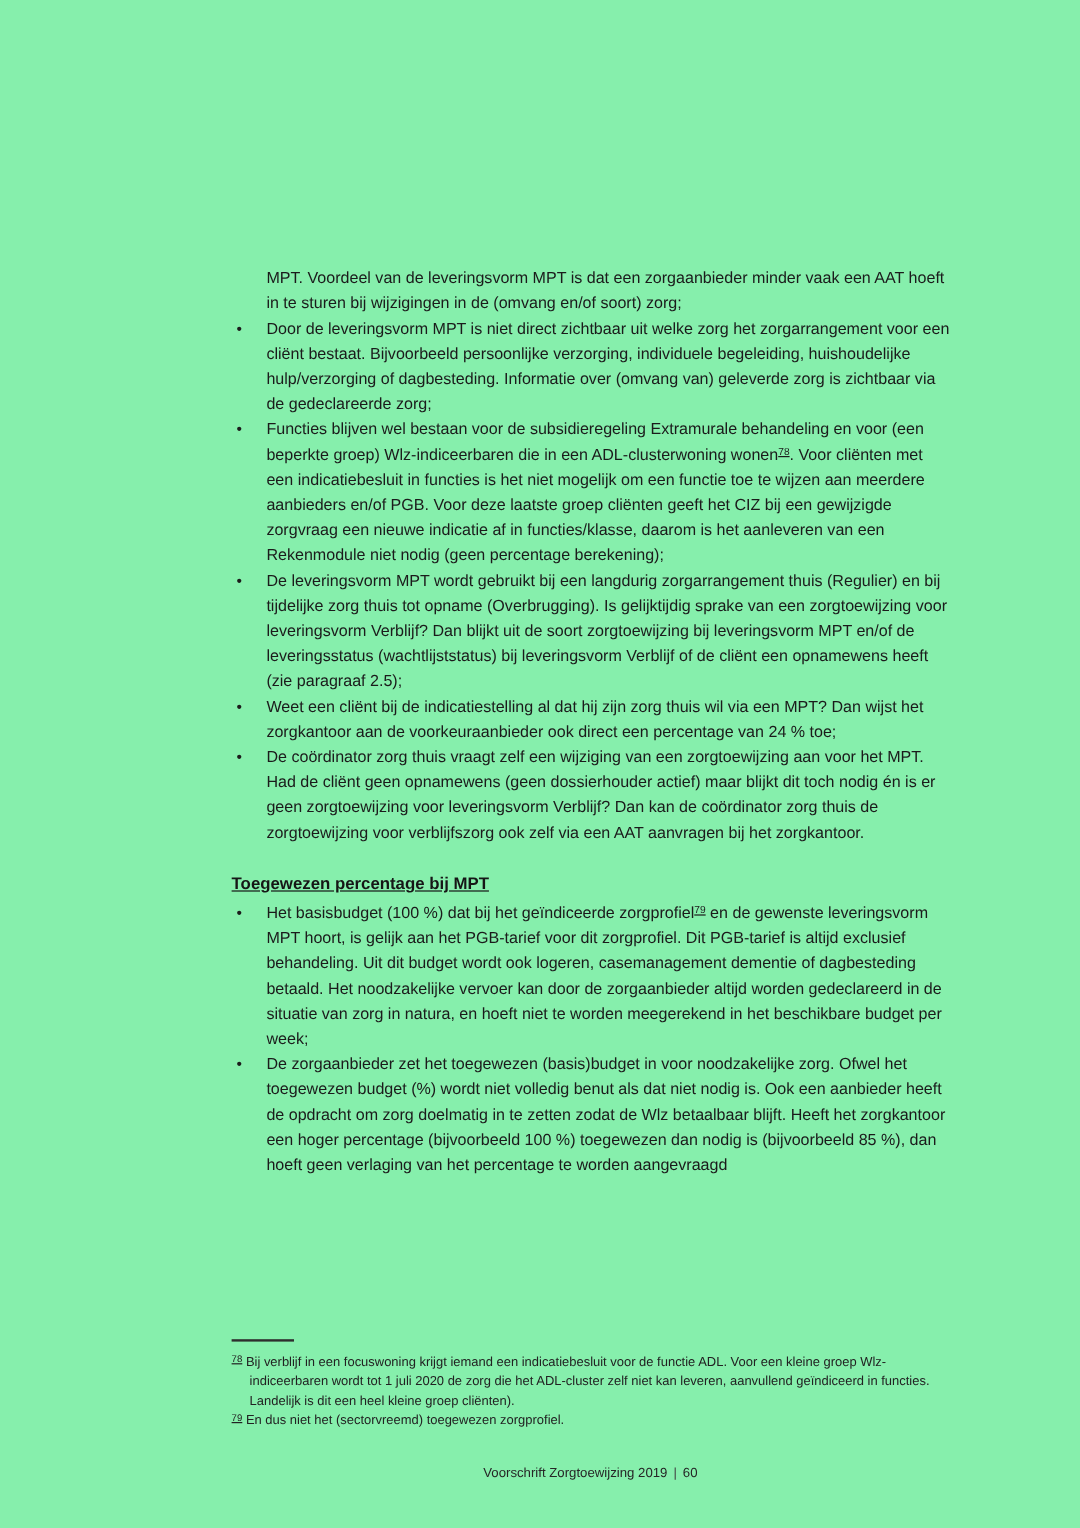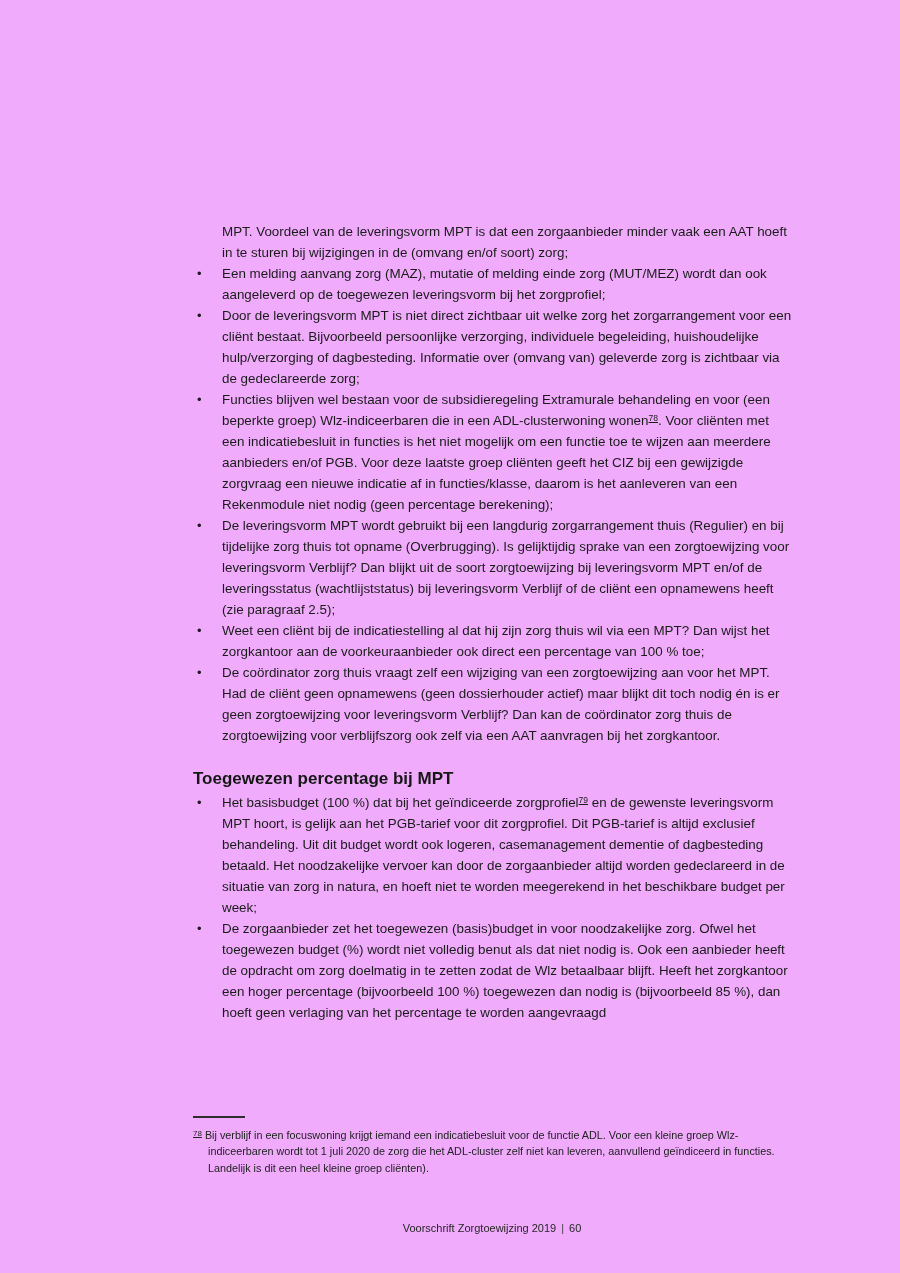--- a/index.html
+++ b/index.html
@@ -8,21 +8,21 @@
     width: 900px;
     height: 1273px;
     position: relative;
     overflow: hidden;
     font-family: "Liberation Sans", "DejaVu Sans", sans-serif;
     color: #1b1b1b;
   }
   .page {
     position: absolute;
     inset: 0;
-    background: #f0abfc;
+    background: #86efac;
   }
   .content {
     position: absolute;
     left: 193px;
     top: 221px;
     width: 600px;
     font-size: 13.4px;
     line-height: 21px;
     text-align: left;
   }
@@ -43,26 +43,27 @@
     top: 0;
     font-size: 13px;
   }
   sup {
     font-size: 8.5px;
     line-height: 0;
     vertical-align: 4px;
     text-decoration: underline;
   }
   h2.section-heading {
-    font-size: 17px;
+    font-size: 14px;
     font-weight: bold;
     line-height: 21px;
     margin-top: 22px;
     margin-bottom: 3px;
     color: #161616;
+    text-decoration: underline;
   }
   .footnotes {
     position: absolute;
     left: 193px;
     top: 1116px;
     width: 606px;
     font-size: 10.8px;
     line-height: 16.4px;
     color: #222222;
   }
@@ -99,40 +100,40 @@
 </style>
 </head>
 <body>
 
 <div class="page">
 
   <div class="content">
     <p class="continuation">MPT. Voordeel van de leveringsvorm MPT is dat een zorgaanbieder minder vaak een AAT hoeft in te sturen bij wijzigingen in de (omvang en/of soort) zorg;</p>
 
     <ul class="bullets">
-        <li>Een melding aanvang zorg (MAZ), mutatie of melding einde zorg (MUT/MEZ) wordt dan ook aangeleverd op de toegewezen leveringsvorm bij het zorgprofiel;</li>
         <li>Door de leveringsvorm MPT is niet direct zichtbaar uit welke zorg het zorgarrangement voor een cliënt bestaat. Bijvoorbeeld persoonlijke verzorging, individuele begeleiding, huishoudelijke hulp/verzorging of dagbesteding. Informatie over (omvang van) geleverde zorg is zichtbaar via de gedeclareerde zorg;</li>
         <li>Functies blijven wel bestaan voor de subsidieregeling Extramurale behandeling en voor (een beperkte groep) Wlz-indiceerbaren die in een ADL-clusterwoning wonen<sup>78</sup>. Voor cliënten met een indicatiebesluit in functies is het niet mogelijk om een functie toe te wijzen aan meerdere aanbieders en/of PGB. Voor deze laatste groep cliënten geeft het CIZ bij een gewijzigde zorgvraag een nieuwe indicatie af in functies/klasse, daarom is het aanleveren van een Rekenmodule niet nodig (geen percentage berekening);</li>
         <li>De leveringsvorm MPT wordt gebruikt bij een langdurig zorgarrangement thuis (Regulier) en bij tijdelijke zorg thuis tot opname (Overbrugging). Is gelijktijdig sprake van een zorgtoewijzing voor leveringsvorm Verblijf? Dan blijkt uit de soort zorgtoewijzing bij leveringsvorm MPT en/of de leveringsstatus (wachtlijststatus) bij leveringsvorm Verblijf of de cliënt een opnamewens heeft (zie paragraaf 2.5);</li>
-        <li>Weet een cliënt bij de indicatiestelling al dat hij zijn zorg thuis wil via een MPT? Dan wijst het zorgkantoor aan de voorkeuraanbieder ook direct een percentage van 100 % toe;</li>
+        <li>Weet een cliënt bij de indicatiestelling al dat hij zijn zorg thuis wil via een MPT? Dan wijst het zorgkantoor aan de voorkeuraanbieder ook direct een percentage van 24 % toe;</li>
         <li>De coördinator zorg thuis vraagt zelf een wijziging van een zorgtoewijzing aan voor het MPT. Had de cliënt geen opnamewens (geen dossierhouder actief) maar blijkt dit toch nodig én is er geen zorgtoewijzing voor leveringsvorm Verblijf? Dan kan de coördinator zorg thuis de zorgtoewijzing voor verblijfszorg ook zelf via een AAT aanvragen bij het zorgkantoor.</li>
       </ul>
 
     <h2 class="section-heading">Toegewezen percentage bij MPT</h2>
 
     <ul class="bullets">
         <li>Het basisbudget (100 %) dat bij het geïndiceerde zorgprofiel<sup>79</sup> en de gewenste leveringsvorm MPT hoort, is gelijk aan het PGB-tarief voor dit zorgprofiel. Dit PGB-tarief is altijd exclusief behandeling. Uit dit budget wordt ook logeren, casemanagement dementie of dagbesteding betaald. Het noodzakelijke vervoer kan door de zorgaanbieder altijd worden gedeclareerd in de situatie van zorg in natura, en hoeft niet te worden meegerekend in het beschikbare budget per week;</li>
         <li>De zorgaanbieder zet het toegewezen (basis)budget in voor noodzakelijke zorg. Ofwel het toegewezen budget (%) wordt niet volledig benut als dat niet nodig is. Ook een aanbieder heeft de opdracht om zorg doelmatig in te zetten zodat de Wlz betaalbaar blijft. Heeft het zorgkantoor een hoger percentage (bijvoorbeeld 100 %) toegewezen dan nodig is (bijvoorbeeld 85 %), dan hoeft geen verlaging van het percentage te worden aangevraagd</li>
       </ul>
   </div>
 
   <div class="footnotes">
     <div class="footnote-rule"></div>
     <ul class="footnote-list">
         <li><sup>78</sup> Bij verblijf in een focuswoning krijgt iemand een indicatiebesluit voor de functie ADL. Voor een kleine groep Wlz-indiceerbaren wordt tot 1 juli 2020 de zorg die het ADL-cluster zelf niet kan leveren, aanvullend geïndiceerd in functies. Landelijk is dit een heel kleine groep cliënten).</li>
+        <li><sup>79</sup> En dus niet het (sectorvreemd) toegewezen zorgprofiel.</li>
       </ul>
   </div>
 
   <div class="footer">
     <span>Voorschrift Zorgtoewijzing 2019</span><span class="sep">|</span><span>60</span>
   </div>
 
 </div>
 
 </body></html>

